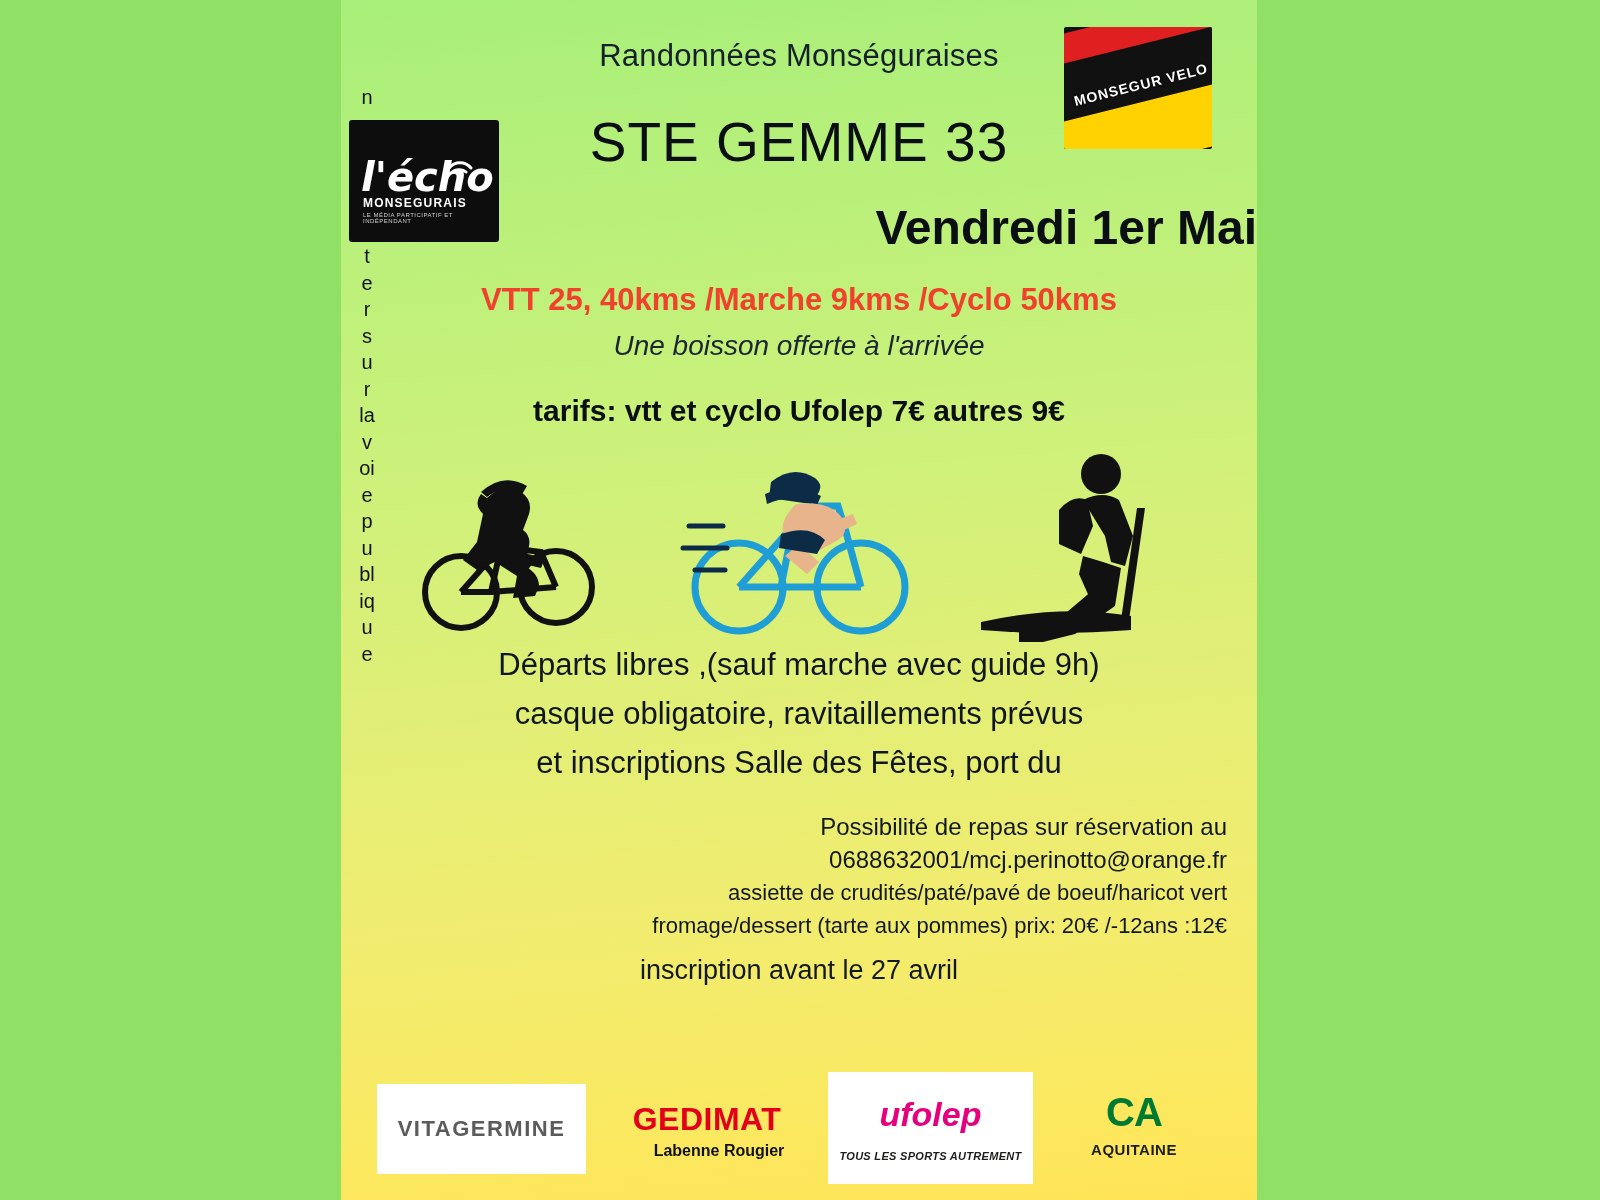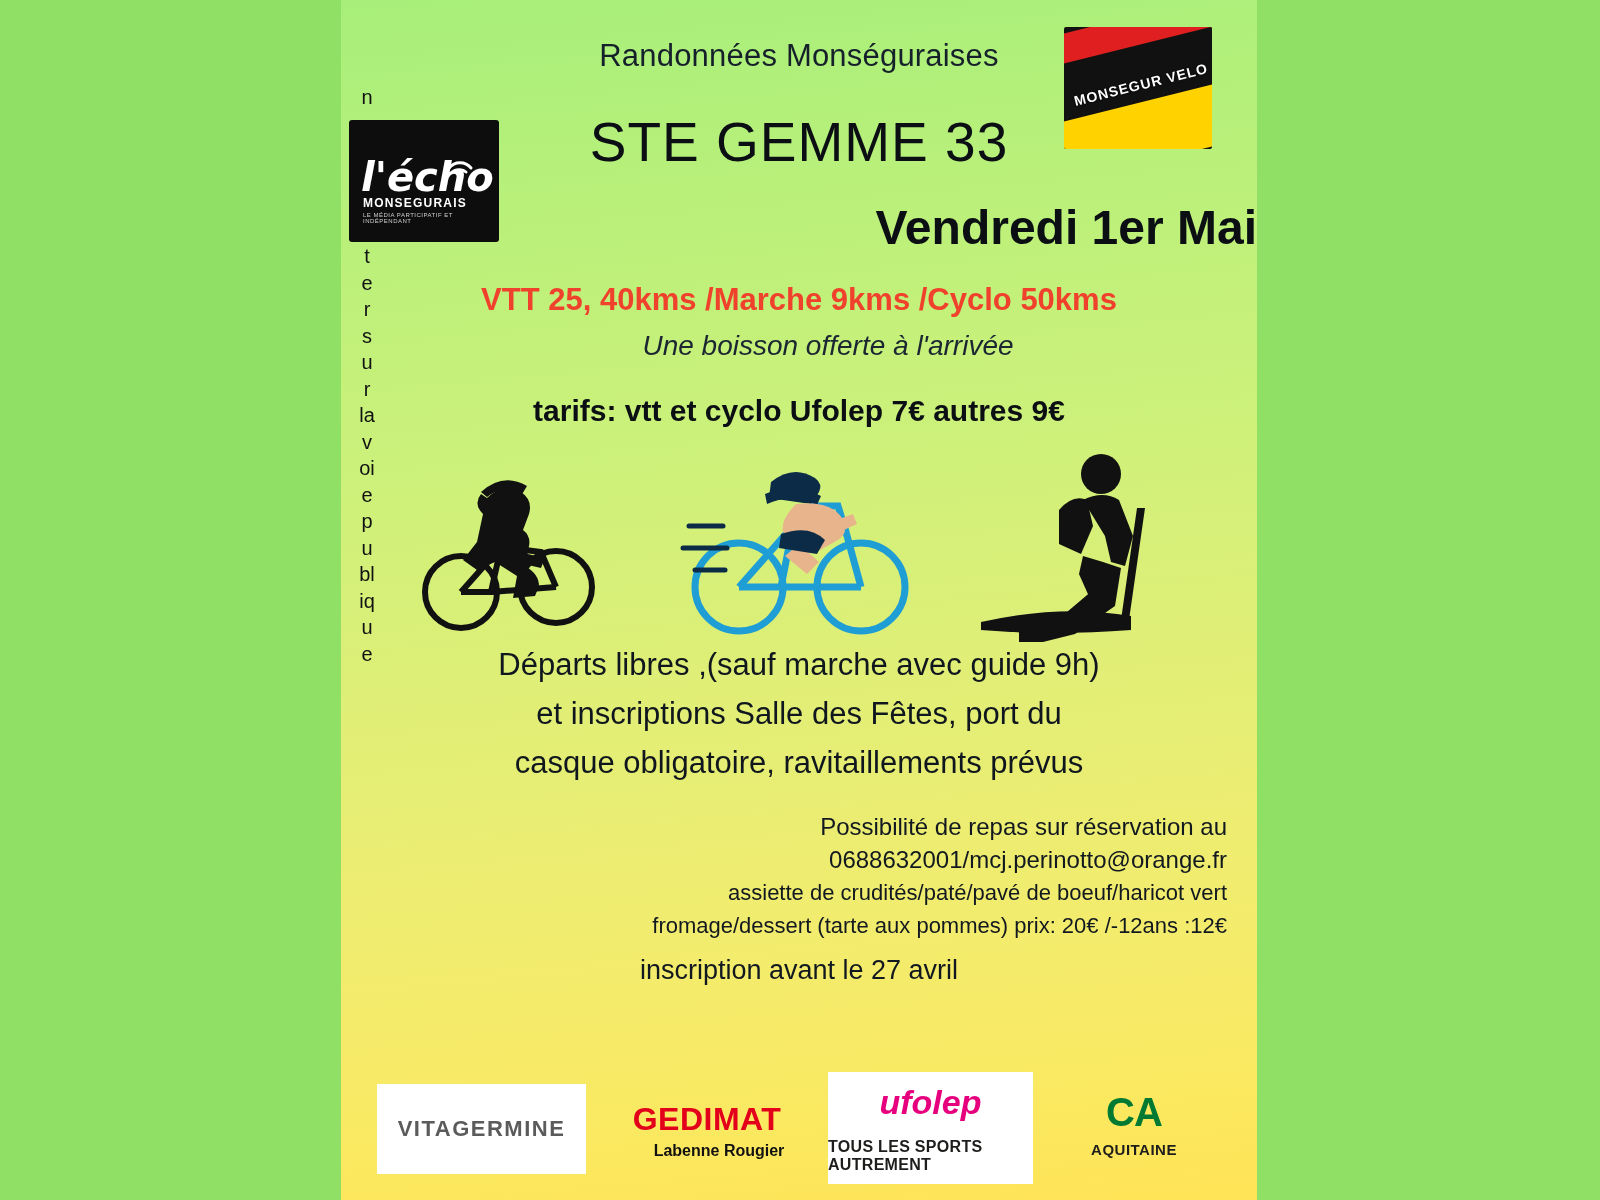--- a/index.html
+++ b/index.html
@@ -156,21 +156,20 @@
     font-weight: 700;
     color: #f0412c;
   }
   .drink {
     position: absolute;
     left: 0; top: 330px; width: 916px;
     text-align: center;
     font-size: 28px;
     font-style: italic;
     color: #1b2631;
-    padding-left: 29px;
   }
   .tarif1 {
     position: absolute;
     left: 0; top: 394px; width: 916px;
     text-align: center;
     font-size: 30px;
     font-weight: 700;
     color: #0b0f14;
   }
   .tarif2 {
@@ -228,21 +227,21 @@
     align-items: center;
     justify-content: center;
   }
   .sp-vita { left: 36px; top: 14px; width: 209px; height: 90px; }
   .sp-vita .vt { font-size: 22px; letter-spacing: 1.5px; color: #5b5b5b; font-weight: 700; }
   .sp-gedimat { left: 268px; top: 10px; width: 196px; height: 100px; background: transparent; flex-direction: column; }
   .sp-gedimat .g1 { font-size: 32px; font-weight: 800; color: #e2001a; letter-spacing: .5px; }
   .sp-gedimat .g2 { font-size: 16px; font-weight: 700; color: #111; margin-top: 4px; padding-left: 24px; }
   .sp-ufolep { left: 487px; top: 2px; width: 205px; height: 112px; flex-direction: column; }
   .sp-ufolep .u1 { font-size: 34px; font-weight: 700; color: #e6007e; font-style: italic; }
-  .sp-ufolep .u2 { font-size: 16px; font-weight: 700; color: #1d1d1b; letter-spacing: .3px; margin-top: 16px; }
+  .sp-ufolep .u2 { font-size: 11px; font-weight: 700; color: #1d1d1b; letter-spacing: .3px; margin-top: 16px; font-style: italic; }
   .sp-ca { left: 710px; top: 0px; width: 166px; height: 108px; background: transparent; flex-direction: column; }
   .sp-ca .ca-mark { font-size: 40px; font-weight: 700; color: #007a33; letter-spacing: -1px; }
   .sp-ca .ca-sub { font-size: 15px; font-weight: 700; color: #1d1d1b; letter-spacing: .5px; margin-top: 6px; }
 </style>
 </head>
 <body>
 
 <div class="stage">
   <div class="poster">
 
@@ -348,22 +347,22 @@
           <path d="M762 110 l18 6 l-6 38 l-40 28 l-56 14 l0 -16 l48 -20 l26 -22 z"></path>
           <path d="M742 104 l20 6 l6 44 l-14 4 l-16 -36 z"></path>
           <path d="M796 56 l8 0 l-16 112 l-8 0 z"></path>
           <path d="M640 170 q80 -18 150 -6 l0 14 q-78 6 -150 0 z"></path>
         </g>
       </svg>
     </div>
 
     <div class="departs">
       <div>Départs libres ,(sauf marche avec guide 9h)</div>
+      <div>casque obligatoire, ravitaillements prévus</div>
       <div>et inscriptions Salle des Fêtes, port du</div>
-      <div>casque obligatoire, ravitaillements prévus</div>
     </div>
 
     <div class="meal">
       <div class="big">Possibilité de repas sur réservation  au</div>
       <div class="big">0688632001/mcj.perinotto@orange.fr</div>
       <div>assiette de crudités/paté/pavé de boeuf/haricot vert</div>
       <div>fromage/dessert (tarte aux pommes) prix: 20€ /-12ans :12€</div>
     </div>
 
     <div class="inscription">inscription avant le 27 avril</div>

